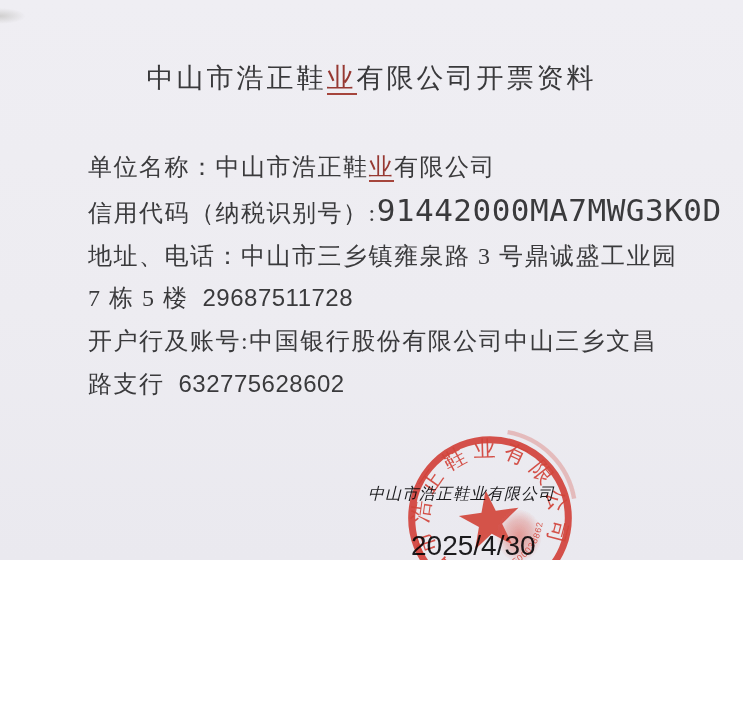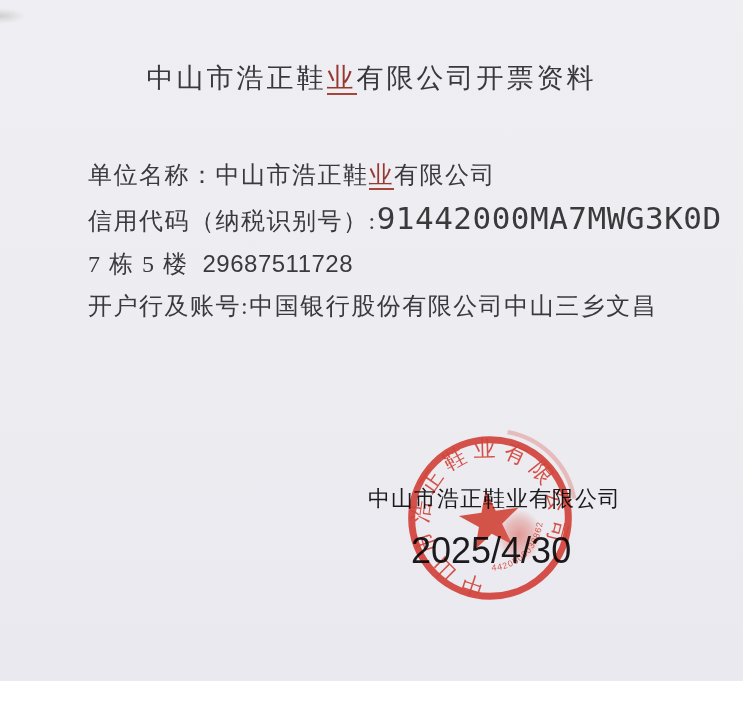--- a/index.html
+++ b/index.html
@@ -1,18 +1,18 @@
 <!DOCTYPE html>
 <html><head>
 <meta charset="utf-8">
 <style>
   html,body{margin:0;padding:0;}
   .page{
     position:relative;
-    width:743px;height:681px;
+    width:743px;height:560px;
     background:#edecf1;
     background:linear-gradient(180deg,#efeef3 0%,#edecf1 55%,#eae9ef 100%);
     overflow:hidden;
     font-family:"Liberation Serif","DejaVu Serif",serif;
     color:#3a3a3c;
   }
   .smudge{
     position:absolute;left:0;top:8px;width:26px;height:16px;
     background:radial-gradient(ellipse at left,rgba(150,150,140,.35),rgba(150,150,140,0) 70%);
   }
@@ -21,56 +21,57 @@
     text-align:center;
     font-size:27px;letter-spacing:3px;
     color:#39393b;font-weight:500;
     white-space:nowrap;
   }
   .red-ch{color:#963832;border-bottom:2px solid #a5453c;padding-bottom:0px;}
   .body-text{
     position:absolute;left:88px;top:146px;width:600px;
     font-size:24px;line-height:42.8px;letter-spacing:1.5px;
     white-space:nowrap;
-    margin-top:8px;
   }
   .num-mono{font-family:"DejaVu Sans Mono","Liberation Mono",monospace;letter-spacing:.5px;font-size:31px;}
   .num-sans{font-family:"Liberation Sans","DejaVu Sans",sans-serif;letter-spacing:.5px;}
   .gap-l{margin-left:14px;}
   .seal{
     position:absolute;left:402px;top:430px;width:176px;height:176px;
     opacity:.9;
   }
   .sig-company{
     position:absolute;left:368px;top:484px;
-    font-size:22px;letter-spacing:1px;color:#1d1d1f;
-    mix-blend-mode:multiply;white-space:nowrap;
+    font-size:16px;letter-spacing:1px;color:#1d1d1f;
+    mix-blend-mode:multiply;white-space:nowrap;font-style:italic;
   }
   .sig-date{
     position:absolute;left:411px;top:530px;
     font-family:"Liberation Sans","DejaVu Sans",sans-serif;
-    font-size:36px;color:#1d1d1f;
+    font-size:28px;color:#1d1d1f;
     mix-blend-mode:multiply;white-space:nowrap;
   }
   .seal-text{font-family:"Liberation Serif","DejaVu Serif",serif;}
 </style>
 </head>
 <body>
 
 <div class="page">
 
   <div class="smudge"></div>
 
   <div class="doc-title"><span>中山市浩正鞋</span><span class="red-ch">业</span><span>有限公司开票资料</span></div>
 
   <div class="body-text">
     <div><span>单位名称：</span><span>中山市浩正鞋</span><span class="red-ch">业</span><span>有限公司</span></div>
     <div><span>信用代码（纳税识别号）:</span><span class="num-mono">91442000MA7MWG3K0D</span></div>
+    <div><span>地址、电话：</span><span>中山市三乡镇雍泉路 3 号鼎诚盛工业园</span></div>
     <div><span>7 栋 5 楼</span><span class="num-sans gap-l">29687511728</span></div>
     <div><span>开户行及账号:</span><span>中国银行股份有限公司中山三乡文昌</span></div>
+    <div><span>路支行</span><span class="num-sans gap-l">632775628602</span></div>
   </div>
 
   <svg class="seal" viewBox="0 0 200 200">
     <defs>
       <filter id="inkblur" x="-10%" y="-10%" width="120%" height="120%">
         <feGaussianBlur stdDeviation="0.45"></feGaussianBlur>
       </filter>
       <radialGradient id="blobGrad">
         <stop offset="0%" stop-color="#d8473a" stop-opacity="0.55"></stop>
         <stop offset="60%" stop-color="#d8473a" stop-opacity="0.3"></stop>

